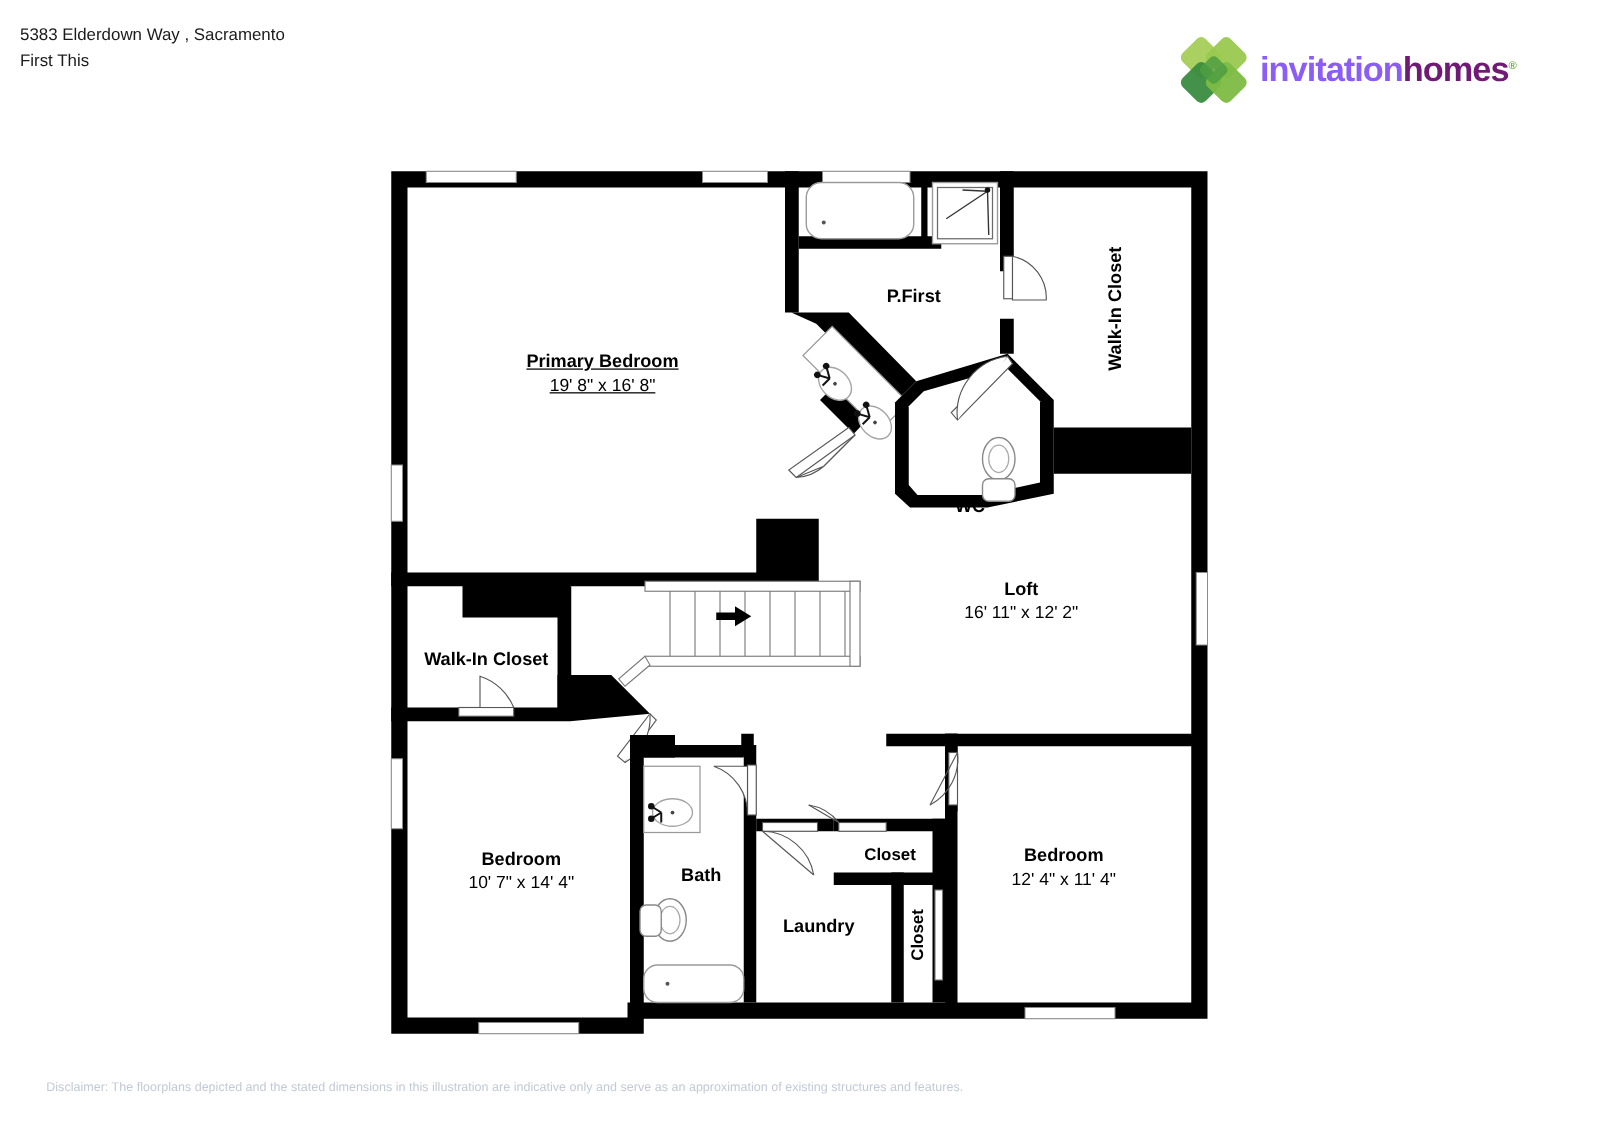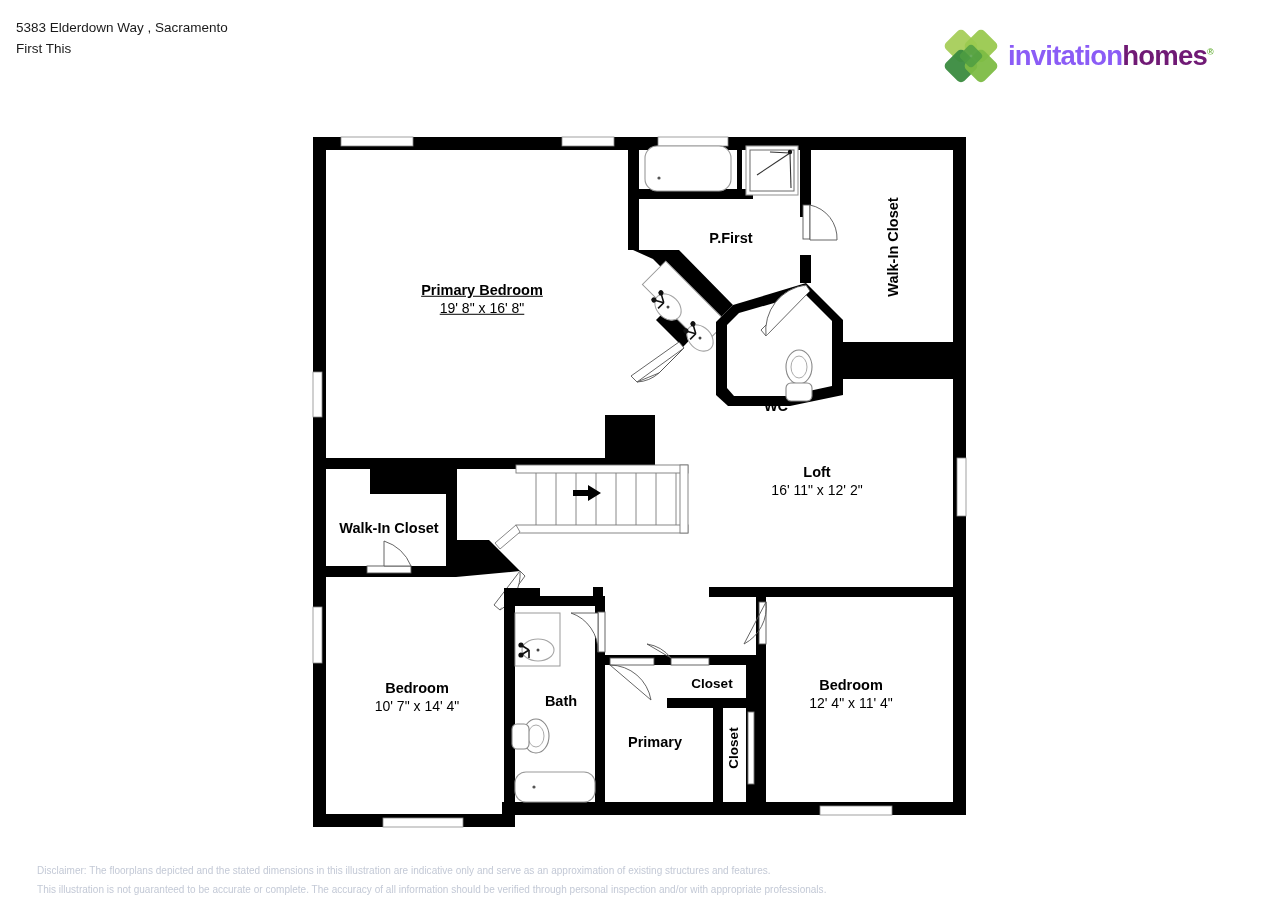--- a/index.html
+++ b/index.html
@@ -375,32 +375,31 @@
 <div class="room-label" style="left:417px; top:697px;">
   <div class="room-name">Bedroom</div>
   <div class="room-dims">10' 7" x 14' 4"</div>
 </div>
 
 <div class="room-label" style="left:561px; top:701px;text-align:right;">
   <div class="room-name">Bath</div>
 </div>
 
 <div class="room-label" style="left:655px; top:742px;">
-  <div class="room-name">Primary</div>
+  <div class="room-name">Laundry</div>
 </div>
 
 <div class="room-label small" style="left:712px; top:684px;">
   <div class="room-name">Closet</div>
 </div>
 
 <div class="room-label vertical small" style="left:734px; top:748px;">
   <div class="room-name">Closet</div>
 </div>
 
 <div class="room-label" style="left:851px; top:694px;">
   <div class="room-name">Bedroom</div>
   <div class="room-dims">12' 4" x 11' 4"</div>
 </div>
 
 <div id="disclaimer">
   <div>Disclaimer: The floorplans depicted and the stated dimensions in this illustration are indicative only and serve as an approximation of existing structures and features.</div>
-  <div>This illustration is not guaranteed to be accurate or complete. The accuracy of all information should be verified through personal inspection and/or with appropriate professionals.</div>
 </div>
 
 </body></html>

